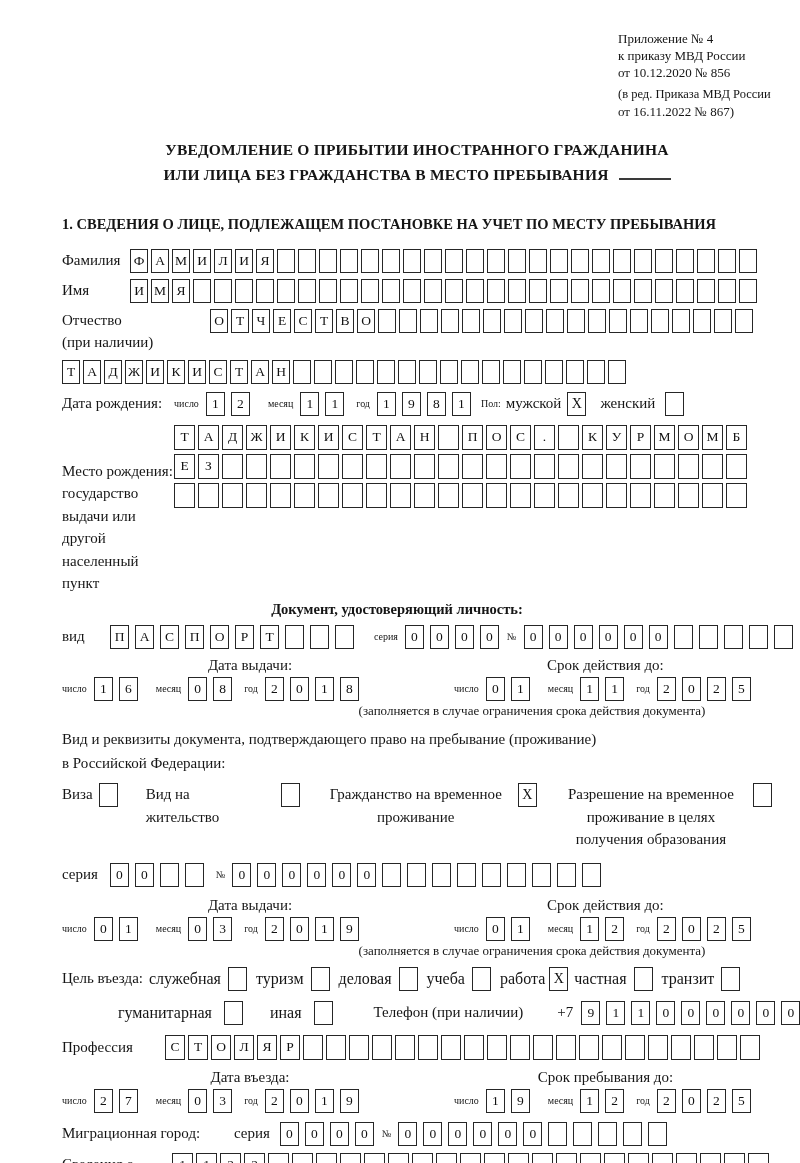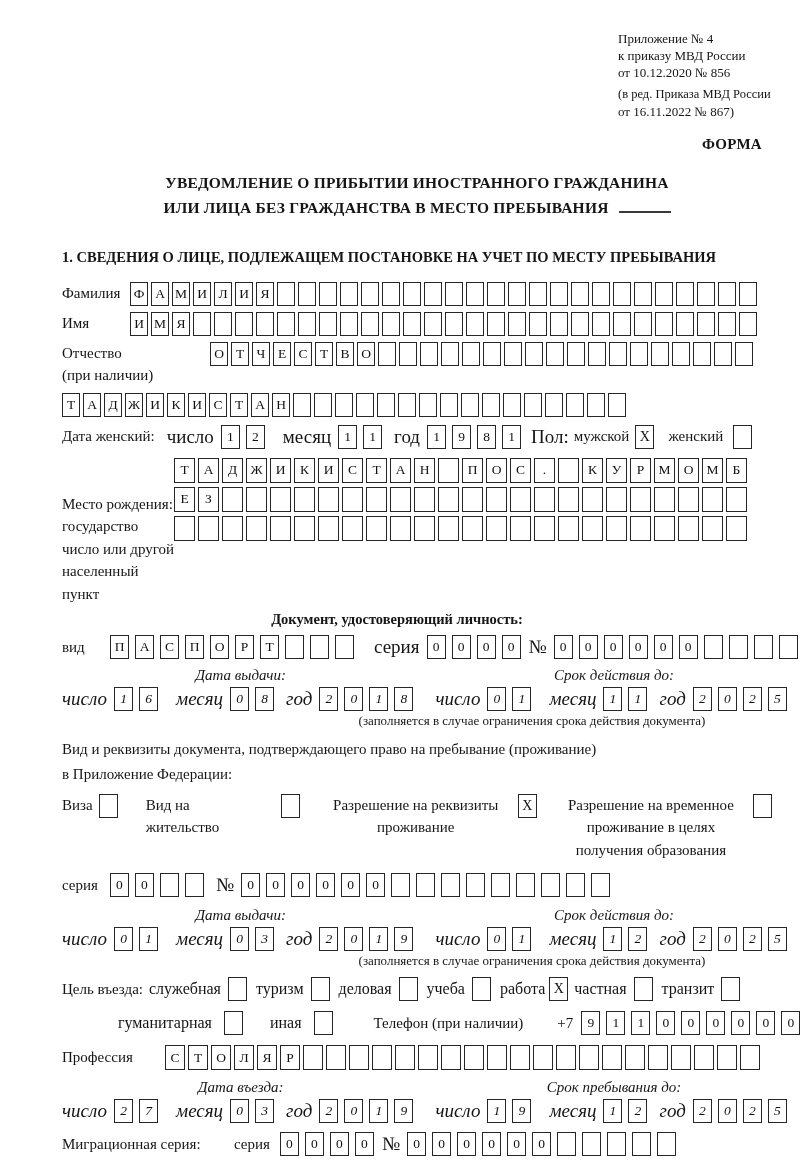--- a/index.html
+++ b/index.html
@@ -29,26 +29,26 @@
     display:inline-flex; align-items:center; justify-content:center;
     flex-shrink:0; font-size:13.5px; color:#111;
   }
   .cell  { width:18px; height:24px; margin-right:3px; }
   .cellw { width:21px; height:25px; margin-right:3px; }
   .cellm { width:20px; height:25px; margin-right:3px; }
   .dcell { width:19px; height:24px; margin-right:6px; }
   .cb    { width:19px; height:24px; font-size:14px; }
   .stack { margin-bottom:4px; }
   
-  .dlbl { font-size:19px; margin:0 7px 0 12px; flex-shrink:0; }
+  .dlbl { font-size:10px; margin:0 7px 0 12px; flex-shrink:0; }
   .dlbl.first { margin-left:0; }
   
   .doc-title { text-align:center; font-weight:bold; font-size:14.5px; margin:6px 40px 7px 0; }
   
-  .datepair { display:flex; margin-bottom:2px;font-style:italic; }
+  .datepair { display:flex; margin-bottom:2px; }
   .dp-left { width:376px; }
   .dp-right { margin-left:16px; }
   .dp-title { text-align:center; font-size:15px; margin-bottom:3px; }
   .dp-fields { display:flex; align-items:center; }
   .note-line { margin-left:auto; width:480px; text-align:center; font-size:13px; margin-bottom:8px; margin-right:0; }
   .plain { font-size:15px; line-height:1.65; }
   
   .res-row { display:flex; align-items:flex-start; margin:7px 0 12px; }
   .res-item { display:flex; align-items:flex-start; }
   .res-label { font-size:15px; line-height:1.5; }
@@ -68,21 +68,20 @@
 <div class="page">
 
   <div class="hdr">
     <div>Приложение № 4</div>
     <div>к приказу МВД России</div>
     <div>от 10.12.2020 № 856</div>
     <div class="h2">(в ред. Приказа МВД России</div>
     <div>от 16.11.2022 № 867)</div>
   </div>
 
-  <div class="forma">ФОРМА</div>
 
   <div class="title">
     <div>УВЕДОМЛЕНИЕ О ПРИБЫТИИ ИНОСТРАННОГО ГРАЖДАНИНА</div>
     <div>
       <span>ИЛИ ЛИЦА БЕЗ ГРАЖДАНСТВА В МЕСТО ПРЕБЫВАНИЯ</span><span class="blank"></span>
     </div>
   </div>
 
   <div class="sec">1. СВЕДЕНИЯ О ЛИЦЕ, ПОДЛЕЖАЩЕМ ПОСТАНОВКЕ НА УЧЕТ ПО МЕСТУ ПРЕБЫВАНИЯ</div>
 
@@ -219,21 +218,21 @@
         <span class="cell"></span>
         <span class="cell"></span>
         <span class="cell"></span>
         <span class="cell"></span>
         <span class="cell"></span>
         <span class="cell"></span>
       </div>
   </div>
 
   <div class="frow" style="margin-top:8px; margin-bottom:9px;">
-    <span class="lbl">Дата женский:</span>
+    <span class="lbl">Дата рождения:</span>
     <span class="dlbl">число</span>
     <span class="cells">
         <span class="dcell">1</span>
         <span class="dcell">2</span>
       </span>
     <span class="dlbl">месяц</span>
     <span class="cells">
         <span class="dcell">1</span>
         <span class="dcell">1</span>
       </span>
@@ -248,21 +247,21 @@
     <span class="lbl">мужской</span>
     <span class="cb" style="margin-left:6px;">X</span>
     <span class="lbl" style="margin-left:14px;">женский</span>
     <span class="cb" style="margin-left:10px;"></span>
   </div>
 
   <div class="frow top" style="margin-bottom:2px;">
     <div class="lbl w112">
       <div>Место рождения:</div>
       <div>государство</div>
-      <div>число или другой</div>
+      <div>выдачи или другой</div>
       <div>населенный пункт</div>
     </div>
     <div>
       <div class="cells stack">
           <span class="cellw">Т</span>
           <span class="cellw">А</span>
           <span class="cellw">Д</span>
           <span class="cellw">Ж</span>
           <span class="cellw">И</span>
           <span class="cellw">К</span>
@@ -420,33 +419,33 @@
             <span class="dcell">0</span>
             <span class="dcell">2</span>
             <span class="dcell">5</span>
           </span>
       </div>
     </div>
   </div>
   <div class="note-line">(заполняется в случае ограничения срока действия документа)</div>
 
   <div class="plain">Вид и реквизиты документа, подтверждающего право на пребывание (проживание)</div>
-  <div class="plain">в Приложение Федерации:</div>
+  <div class="plain">в Российской Федерации:</div>
 
   <div class="res-row">
     <span class="res-item">
       <span class="res-label">Виза</span>
       <span class="cb" style="margin-left:6px;"></span>
     </span>
     <span class="res-item" style="margin-left:28px;">
       <span class="res-label">Вид на жительство</span>
       <span class="cb" style="margin-left:28px;"></span>
     </span>
     <span class="res-item" style="margin-left:26px;">
-      <span class="res-label wrap">Разрешение на реквизиты проживание</span>
+      <span class="res-label wrap">Гражданство на временное проживание</span>
       <span class="cb" style="margin-left:12px;">X</span>
     </span>
     <span class="res-item" style="margin-left:24px;">
       <span class="res-label wrap">Разрешение на временное проживание в целях получения образования</span>
       <span class="cb" style="margin-left:12px;"></span>
     </span>
   </div>
 
   <div class="frow" style="margin-bottom:10px;">
     <span class="lbl" style="margin-right:12px;">серия</span>
@@ -653,21 +652,21 @@
             <span class="dcell">2</span>
             <span class="dcell">0</span>
             <span class="dcell">2</span>
             <span class="dcell">5</span>
           </span>
       </div>
     </div>
   </div>
 
   <div class="frow" style="margin-bottom:7px;">
-    <span class="lbl" style="width:172px;">Миграционная серия:</span>
+    <span class="lbl" style="width:172px;">Миграционная город:</span>
     <span class="lbl" style="margin-right:10px;">серия</span>
     <span class="cells">
         <span class="dcell">0</span>
         <span class="dcell">0</span>
         <span class="dcell">0</span>
         <span class="dcell">0</span>
       </span>
     <span class="dlbl" style="margin-left:2px;">№</span>
     <span class="cells">
         <span class="dcell">0</span>

